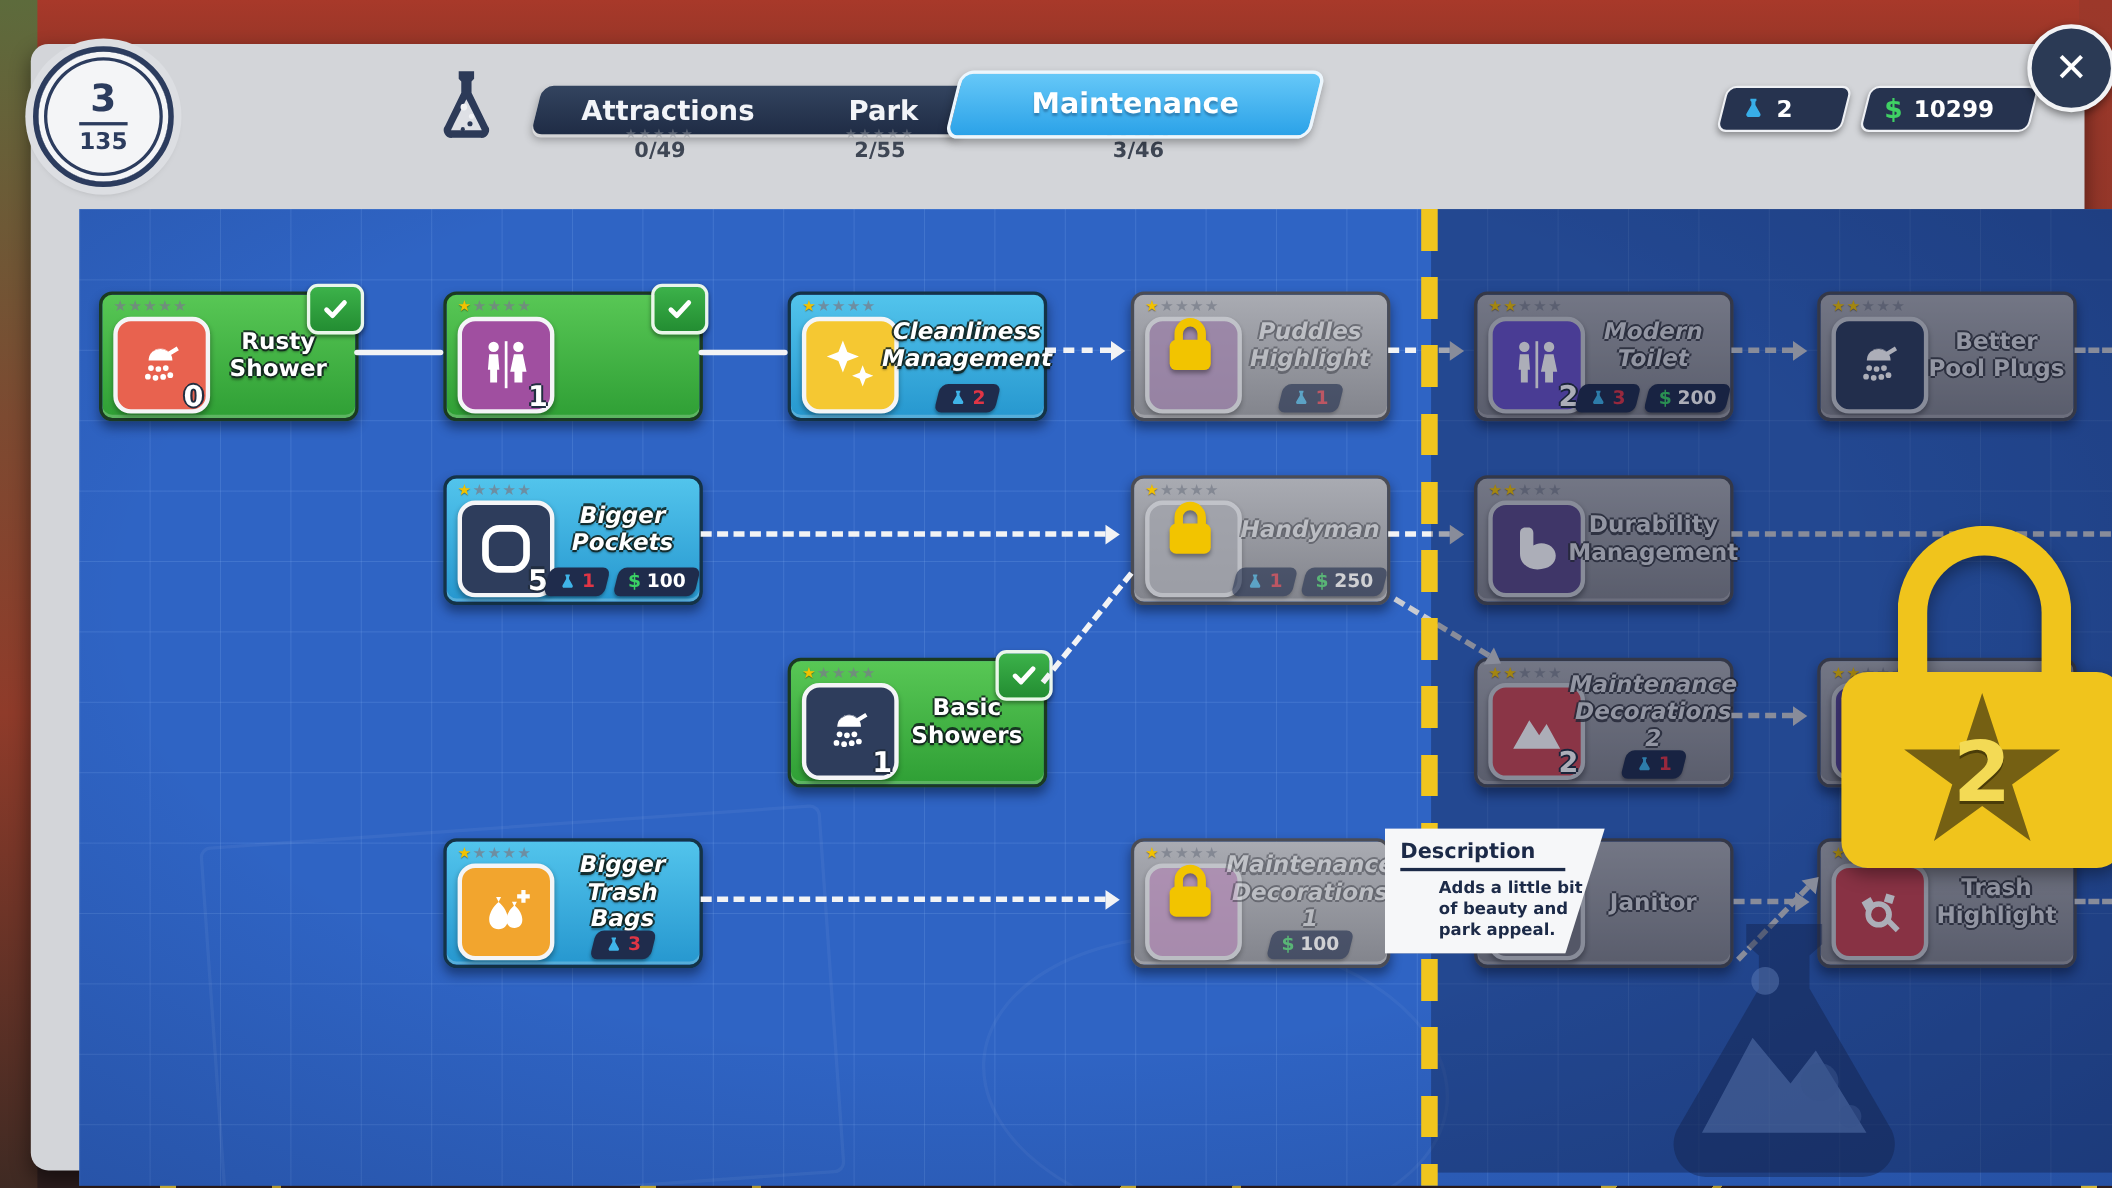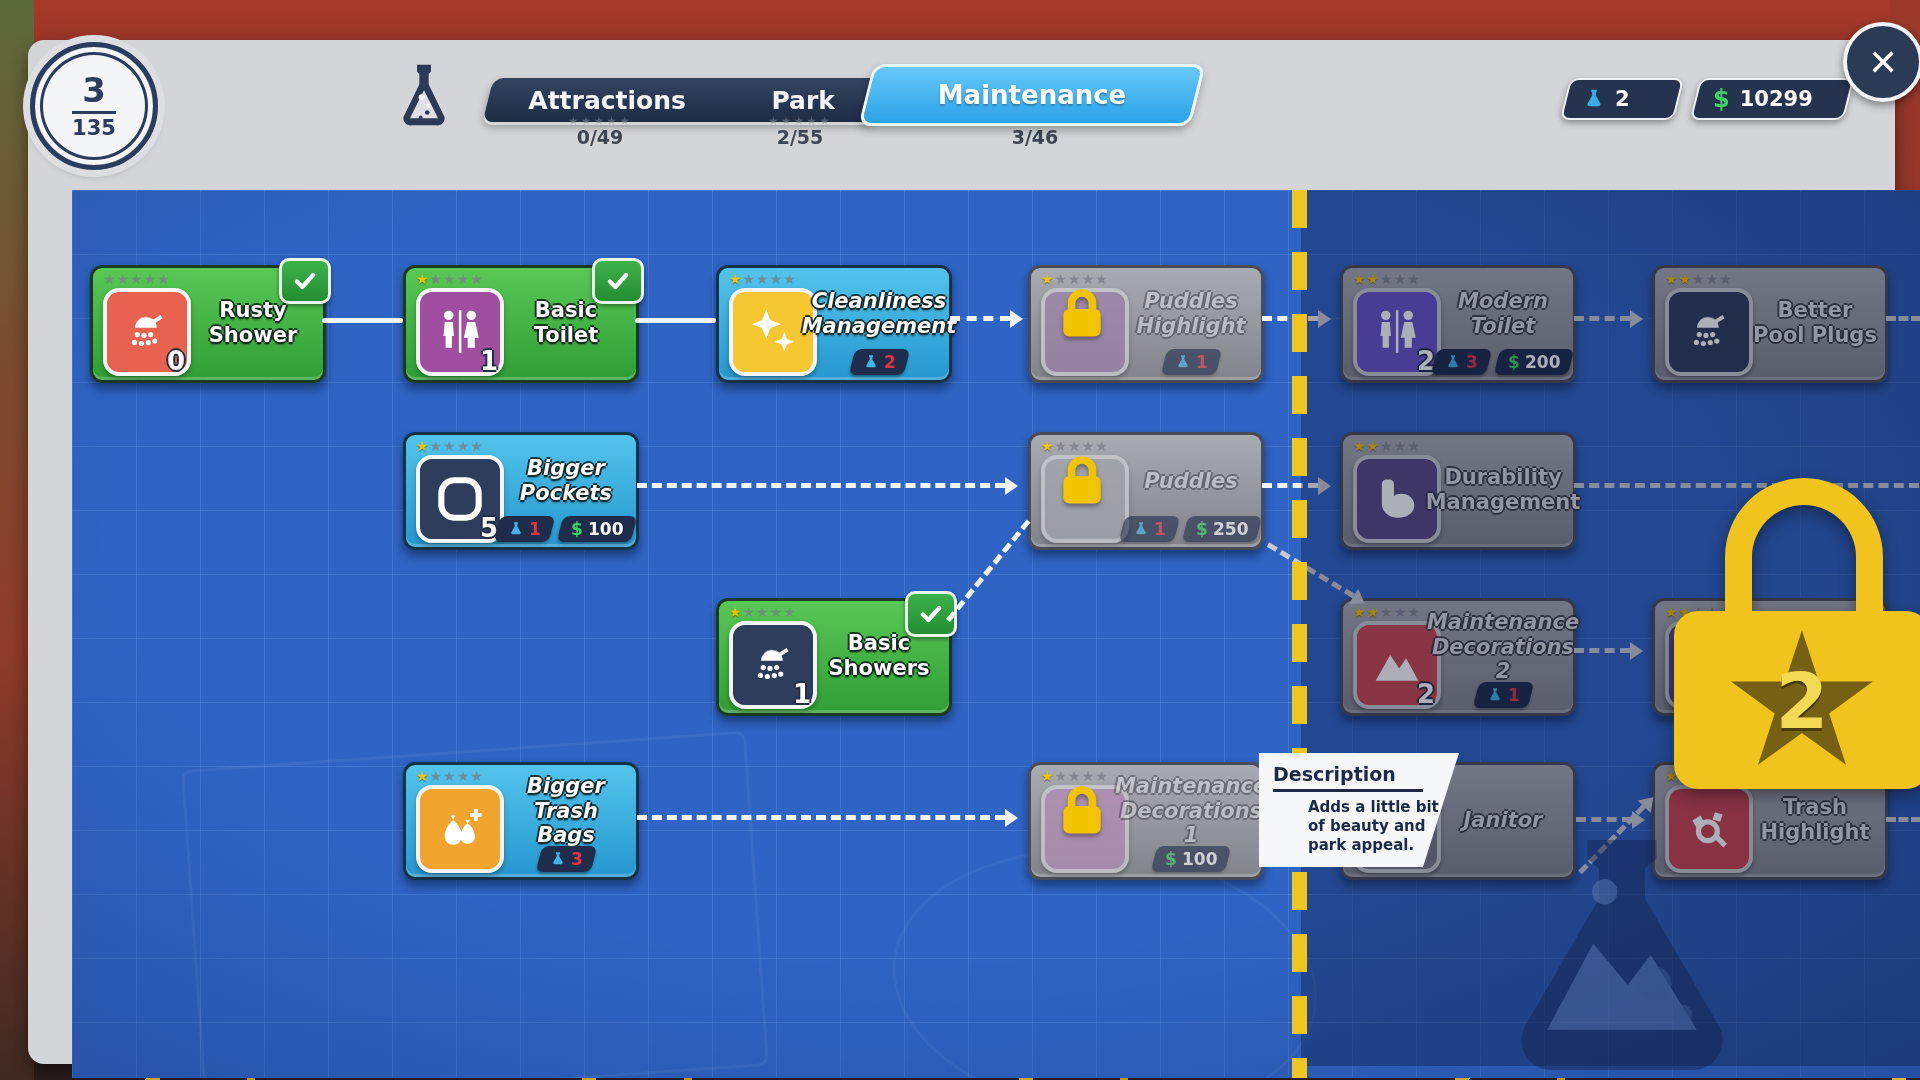--- a/index.html
+++ b/index.html
@@ -259,21 +259,20 @@
       </div>
 
       <div class="node green" style="left:331px;top:75px;">
         <div class="stars"><span class="on">★</span><span class="off">★★★★</span></div>
         <div class="tile" style="background:#a04fa0;">
           <svg width="54" height="54">
               <use href="#i-wc"></use>
             </svg>
           <span class="tnum">1</span>
         </div>
-        <div class="nname">Basic Toilet</div>
         <div class="check">
             <svg width="26" height="26">
               <use href="#i-check"></use>
             </svg>
           </div>
       </div>
 
       <div class="node cyan has-cost" style="left:644px;top:75px;">
         <div class="stars"><span class="on">★</span><span class="off">★★★★</span></div>
         <div class="tile" style="background:#f5c832;">
@@ -368,21 +367,21 @@
       </div>
 
       <div class="node graylock has-cost" style="left:956px;top:242px;">
         <div class="stars"><span class="on">★</span><span class="off">★★★★</span></div>
         <div class="tile" style="background:#a2a4ac;opacity:.8;"></div>
         <div class="padlock">
             <svg width="66" height="66">
               <use href="#i-padlock"></use>
             </svg>
           </div>
-        <div class="nname">Puddles</div>
+        <div class="nname">Handyman</div>
         <div class="costs">
           <div class="pill">
               <svg class="pflask" width="16" height="16">
                 <use href="#i-flask"></use>
               </svg>
               <span class="cnum red">1</span>
             </div>
           <div class="pill">
               <span class="pdollar">$</span>
               <span class="cnum">250</span>
@@ -474,21 +473,21 @@
           </div>
         <div class="nname">Maintenance Decorations 1</div>
         <div class="costs">
           <div class="pill">
               <span class="pdollar">$</span>
               <span class="cnum">100</span>
             </div>
         </div>
       </div>
 
-      <div class="node gray" style="left:1268px;top:572px;font-style:italic;">
+      <div class="node gray" style="left:1268px;top:572px;">
         <div class="stars"><span class="on"></span><span class="off"></span></div>
         <div class="tile" style="background:#7a7c84;"></div>
         <div class="nname">Janitor</div>
       </div>
 
       <div class="node gray" style="left:1580px;top:572px;">
         <div class="stars"><span class="on">★★</span><span class="off">★★★</span></div>
         <div class="tile" style="background:#c84450;">
           <svg width="54" height="54">
               <use href="#i-trash-search"></use>

